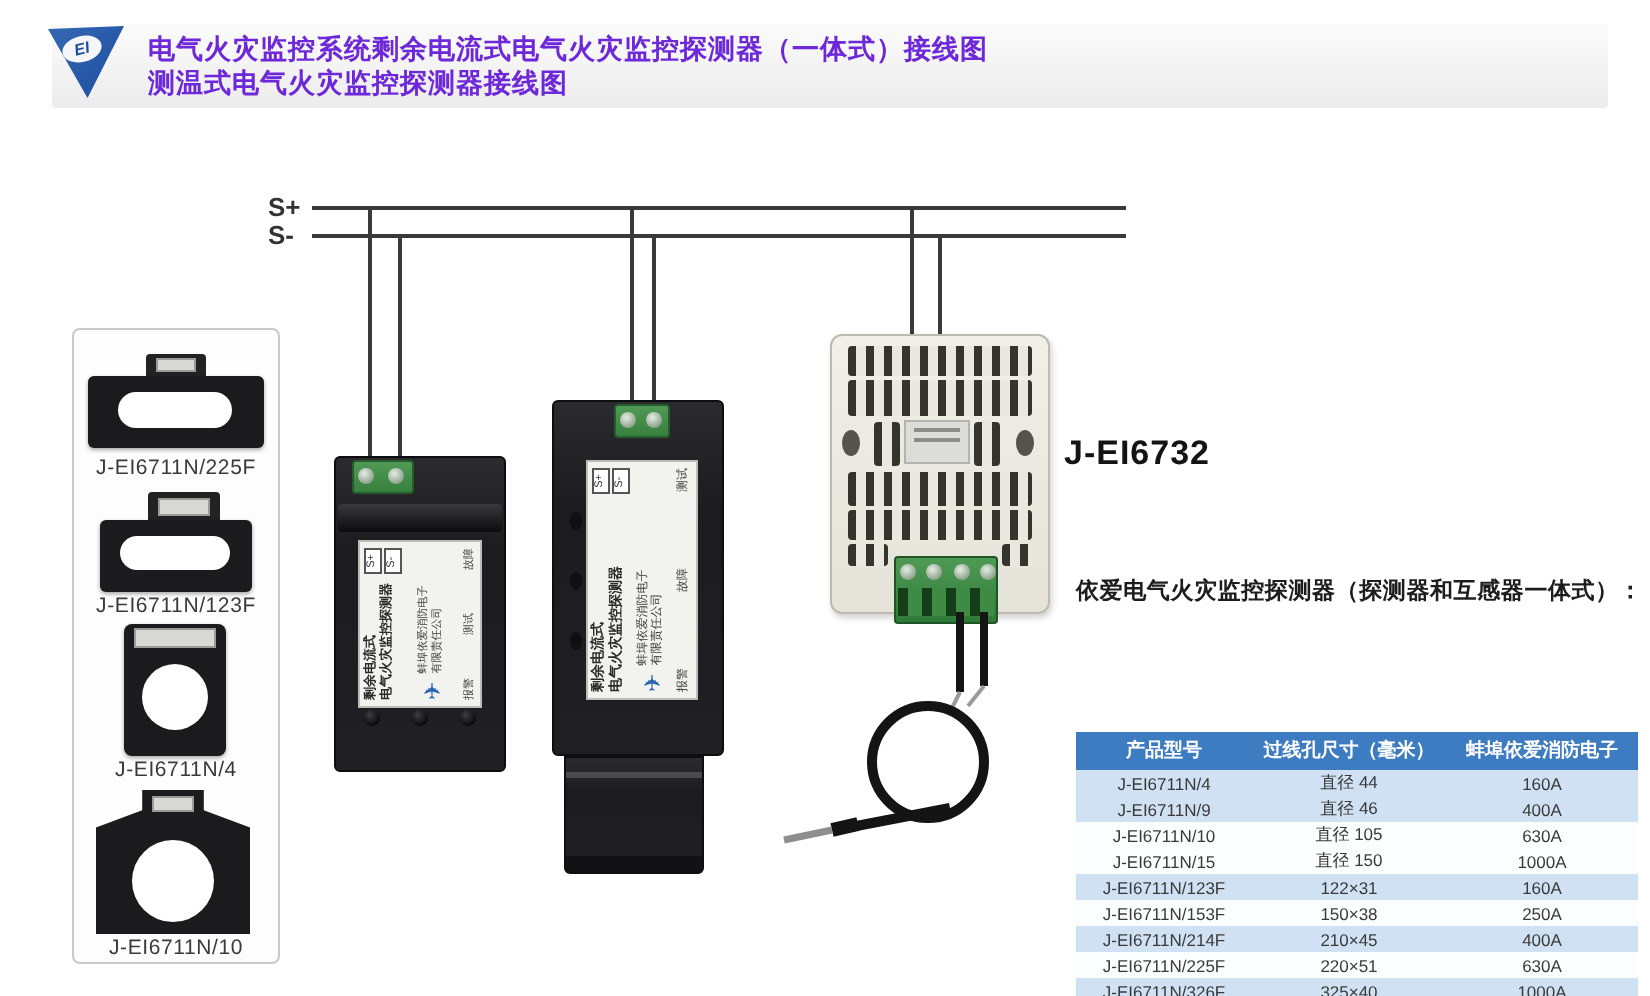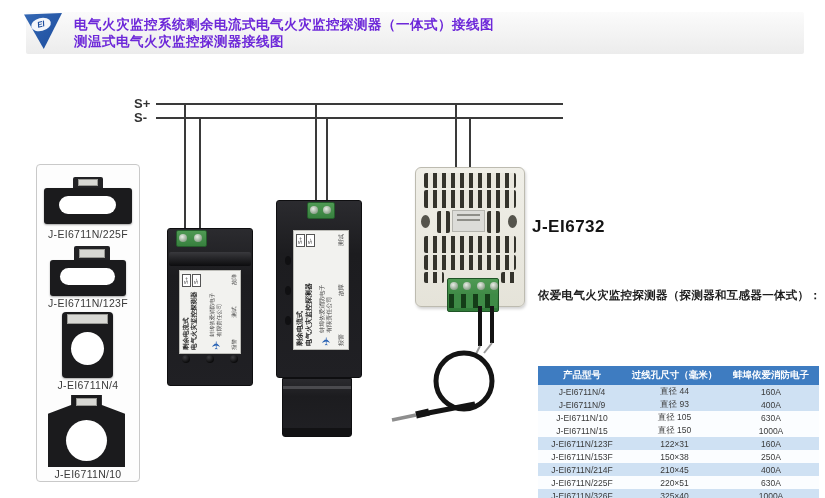--- a/index.html
+++ b/index.html
@@ -254,21 +254,21 @@
         </tr>
       </thead>
       <tbody id="spec-body">
           <tr class="alt">
             <td>J-EI6711N/4</td>
             <td>直径 44</td>
             <td>160A</td>
           </tr>
           <tr class="alt">
             <td>J-EI6711N/9</td>
-            <td>直径 93</td>
+            <td>直径 46</td>
             <td>400A</td>
           </tr>
           <tr class="norm">
             <td>J-EI6711N/10</td>
             <td>直径 105</td>
             <td>630A</td>
           </tr>
           <tr class="norm">
             <td>J-EI6711N/15</td>
             <td>直径 150</td>

